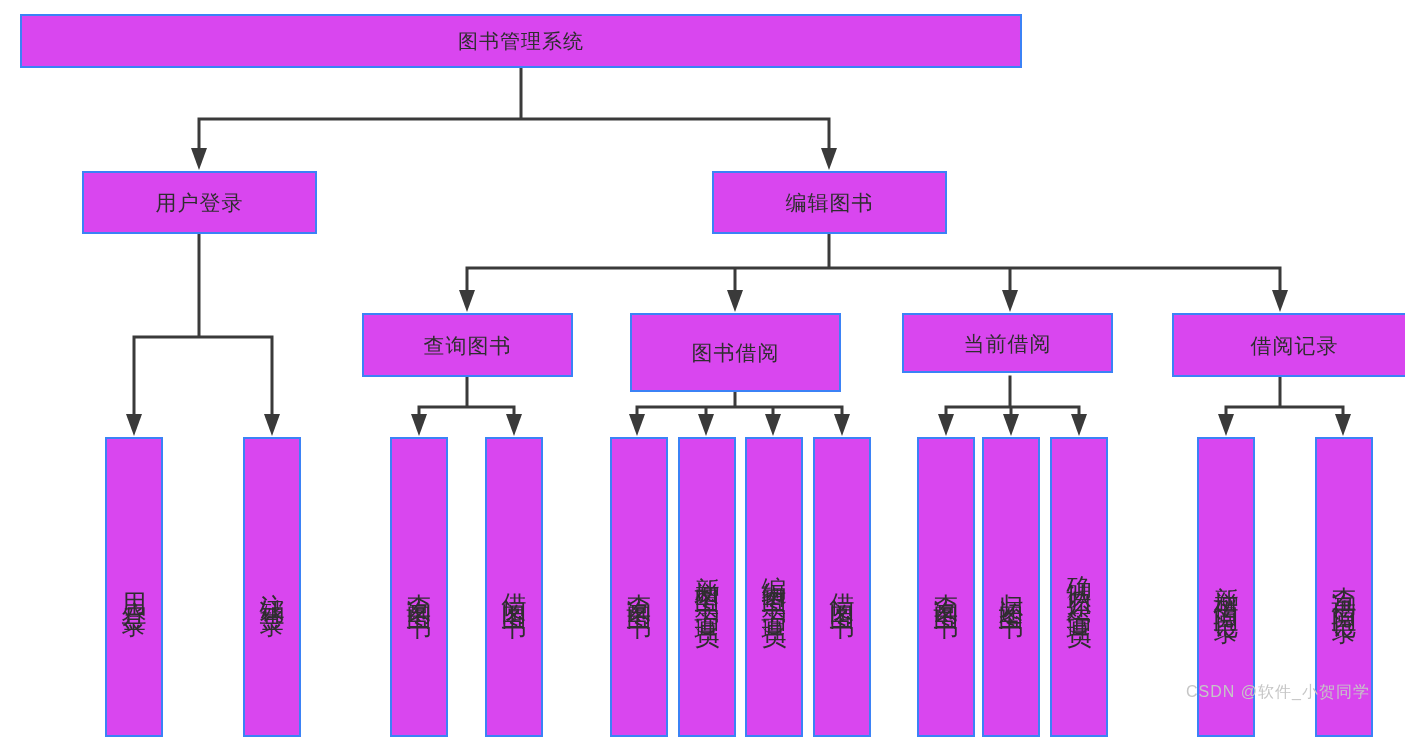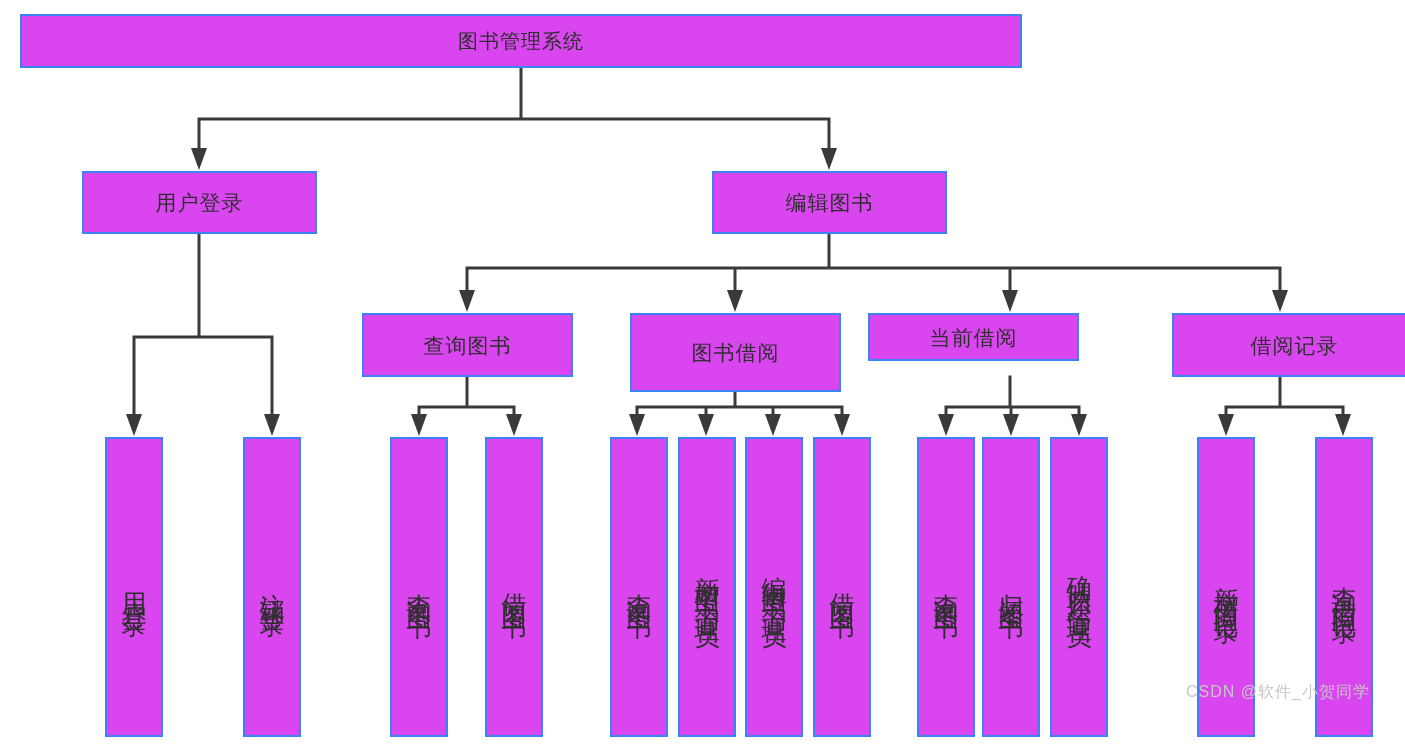--- a/index.html
+++ b/index.html
@@ -126,21 +126,21 @@
   <div class="box hbox" style="left:712px;top:171px;width:235px;height:63px">
     <span>编辑图书</span>
   </div>
 
   <div class="box hbox" style="left:362px;top:313px;width:211px;height:64px">
     <span>查询图书</span>
   </div>
   <div class="box hbox" style="left:630px;top:313px;width:211px;height:79px">
     <span>图书借阅</span>
   </div>
-  <div class="box hbox" style="left:868px;top:313px;width:211px;height:48px">
+  <div class="box hbox" style="left:902px;top:313px;width:211px;height:60px">
     <span>当前借阅</span>
   </div>
   <div class="box hbox" style="left:1172px;top:313px;width:245px;height:64px">
     <span>借阅记录</span>
   </div>
 
   <div class="box vbox" style="left:105px">
     <span>用户登录</span>
   </div>
   <div class="box vbox" style="left:243px">

